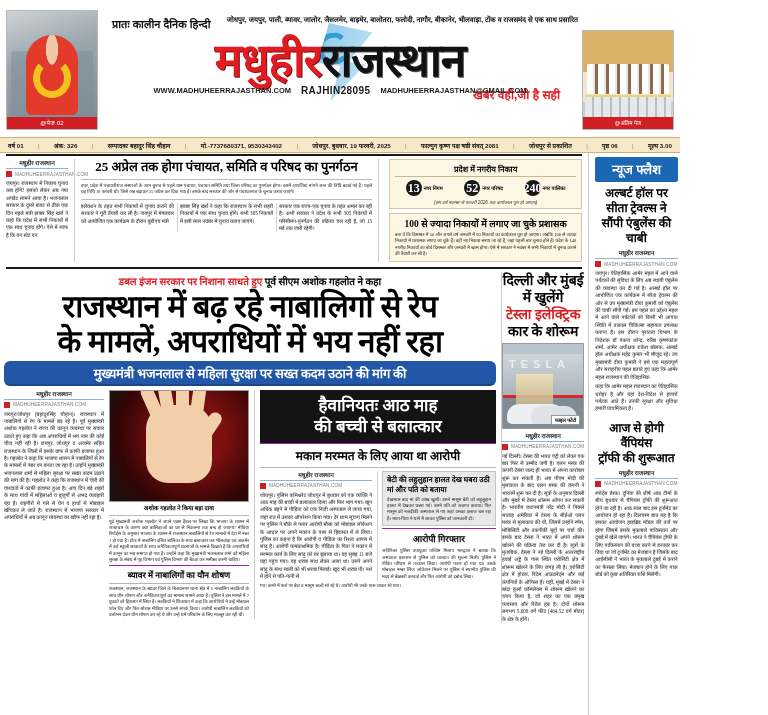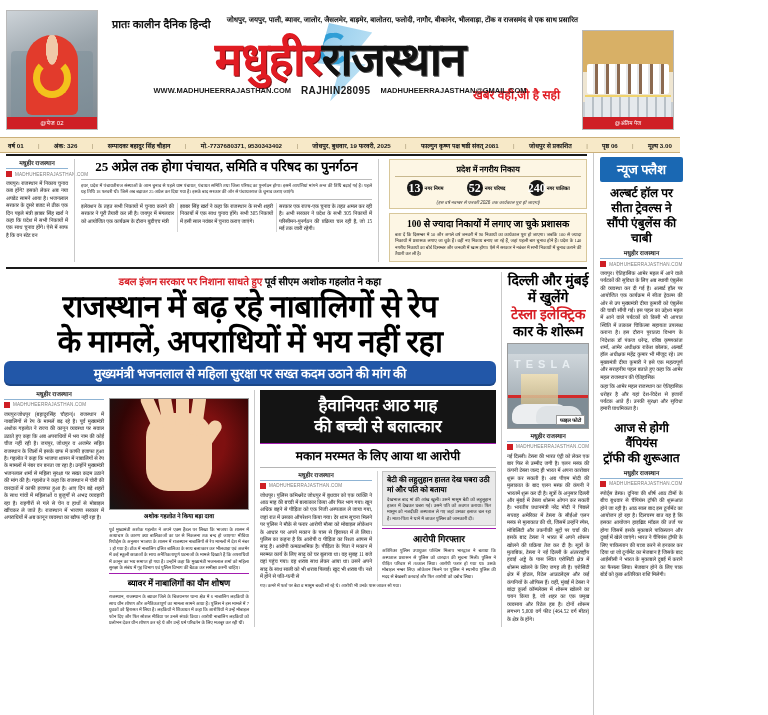--- a/index.html
+++ b/index.html
@@ -77,21 +77,21 @@
     background: linear-gradient(120deg, rgba(110,185,230,.85), rgba(160,215,240,.55));
     clip-path: polygon(40% 0%, 100% 18%, 62% 52%, 86% 58%, 30% 100%, 50% 56%, 18% 50%);
   }
   .logo-swoosh::after{
     content:""; position:absolute; left:14px; top:10px; width:22px; height:22px;
     border:5px solid #2f9ed6; border-radius:50%; border-right-color:transparent;
   }
   .logo-text {
     position:relative; font-size:46px; line-height:64px; font-weight:bold;
     white-space: nowrap; letter-spacing:-1px;
-    font-family:Liberation Serif, serif;
+    font-family:Liberation Sans, sans-serif;
   }
   .logo-red { color:#e11b22; text-shadow:1px 1px 0 #7d0f13; }
   .logo-blk { color:#111; text-shadow:1px 1px 0 #555; }
   .logo-sub {
     position:absolute; right:22px; top:58px;
     color:#e11b22; font-size:12px; font-weight:bold;
   }
   .mh-meta {
     position:absolute; left:0; right:0; bottom:2px;
     display:flex; justify-content:center; align-items:center; gap:10px;
@@ -426,21 +426,21 @@
 
             <div style="width:100px; flex:none;">
               <div class="byline">मधुहीर राजस्थान</div>
               <div class="byline-mark">
                 <span class="sq"></span>
                 <span class="www">MADHUHEERRAJASTHAN.COM</span>
               </div>
               <div class="bodytext">जयपुर/जोधपुर (बहादुरसिंह चौहान)। राजस्थान में नाबालिगों से रेप के मामलें बढ़ रहे है। पूर्व मुख्यमंत्री अशोक गहलोत ने राज्य की कानून व्यवस्था पर सवाल उठाते हुए कहा कि अब अपराधियों में भय नाम की कोई चीज नहीं रही है। जयपुर, जोधपुर व अजमेर सहित राजस्थान के जिलों में इसके ग्राफ में काफी इजाफा हुआ है। गहलोत ने कहा कि भाजपा शासन में नाबालिगों से रेप के मामलों में नंबर वन बनता जा रहा है। उन्होंने मुख्यमंत्री भजनलाल शर्मा से महिला सुरक्षा पर सख्त कदम उठाने की मांग की है। गहलोत ने कहा कि राजस्थान में चोरी की वारदातों में काफी इजाफा हुआ है। आए दिन बड़े शहरों के साथ गांवों में महिलाओं व बुजुर्गों से अभद्र व्यवहारी रहा है। राहगीरों से गले से चेन व हाथों से मोबाइल खींचकर ले जाते है। राजस्थान में भाजपा सरकार में अपराधियों में अब कानून व्यवस्था का खौफ नहीं रहा है।</div>
             </div>
 
-            <div style="width:140px; flex:none;margin-top:8px;">
+            <div style="width:140px; flex:none;">
               <div class="photo-hand">
                 <div class="palm">
                   <div class="f" style="left:-1px; height:34px; transform:rotate(-24deg);"></div>
                   <div class="f" style="left:15px; height:44px; transform:rotate(-10deg);"></div>
                   <div class="f" style="left:30px; height:48px;"></div>
                   <div class="f" style="left:45px; height:42px; transform:rotate(8deg);"></div>
                   <div class="f" style="left:58px; top:6px; height:30px; transform:rotate(34deg);"></div>
                 </div>
               </div>
               <div class="photo-cap">अशोक गहलोत ने किया बड़ा दावा</div>
@@ -473,21 +473,21 @@
                   </div>
                   <div class="sub-bar" style="font-size:9px; border-bottom:none; margin-top:2px;">आरोपी गिरफ्तार</div>
                   <div class="bodytext tiny">अतिरिक्त पुलिस उपायुक्त पश्चिम मिलाप भारद्वाज ने बताया कि अस्पताल प्रशासन से पुलिस को वारदात की सूचना मिली। पुलिस ने पीड़ित परिवार से तत्काल लिया। आरोपी फरार हो गया था। उसके मोबाइल नम्बर लिए। लोकेशन मिलने पर पुलिस ने स्थानीय पुलिस की मदद से बेखबरी करवाई और फिर आरोपी को दबोच लिया।</div>
                 </div>
               </div>
               <div class="bodytext tiny" style="margin-top:2px;">गए। कमरे में फर्श पर बेटा व मासूम बच्ची सो रहे थे। आरोपी भी उनके पास जाकर सो गया।</div>
             </div>
           </div>
         </div>
 
-        <div style="flex:1 1 auto; border-left:1px solid #c9c9c9; padding-left:5px;">
+        <div style="flex:1 1 auto; border-left:1px solid #c9c9c9; ">
           <div class="tesla-head">
             <div>दिल्ली और मुंबई</div>
             <div>में खुलेंगे</div>
             <div class="red">टेस्ला इलेक्ट्रिक</div>
             <div>कार के शोरूम</div>
           </div>
           <div class="photo-tesla">
             <div class="bld"></div>
             <div class="tword">TESLA</div>
             <div class="glass"></div>

